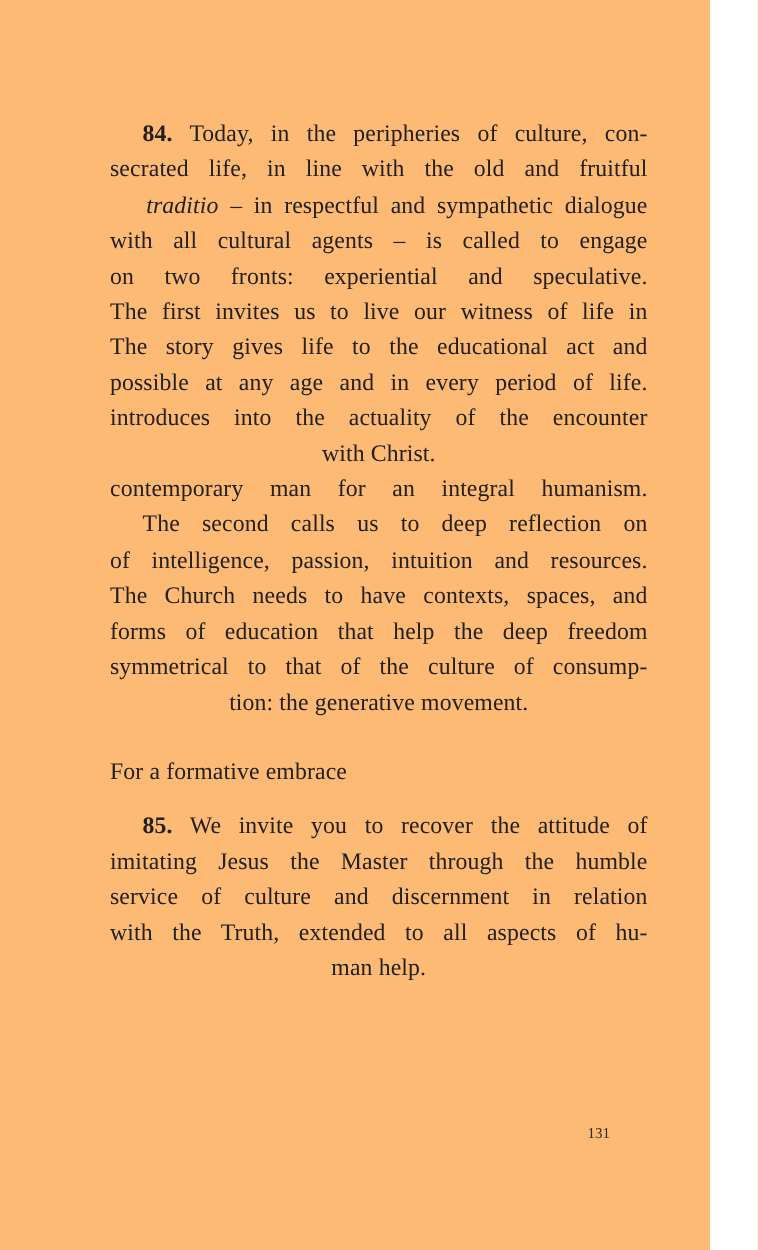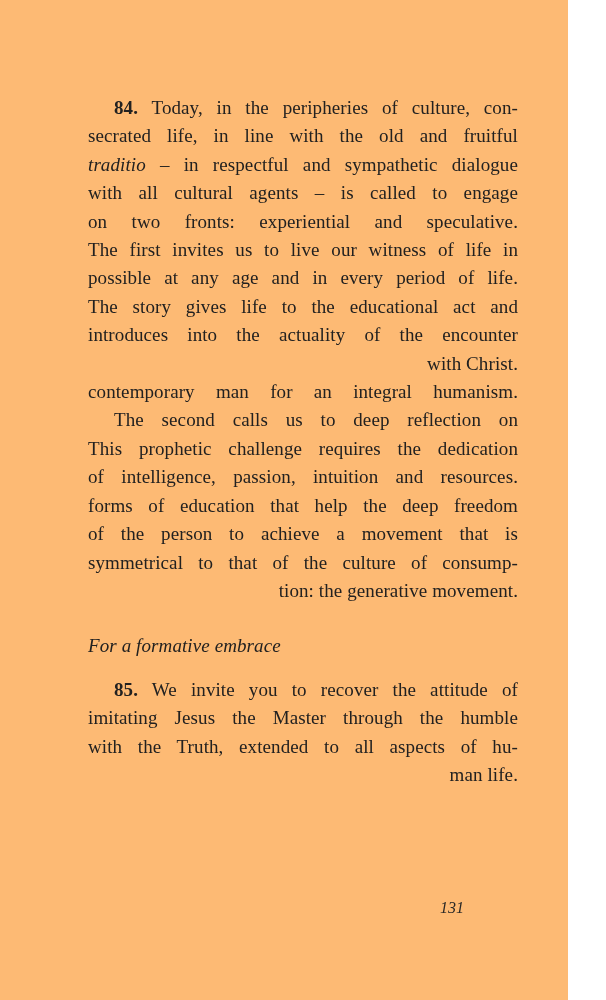--- a/index.html
+++ b/index.html
@@ -27,79 +27,78 @@
   }
   .para {
     margin: 0;
     padding: 0;
   }
   .jline {
     text-align: justify;
     text-align-last: justify;
   }
   .lastline {
-    text-align: right;
+    text-align: center;
   }
   .indent {
     text-indent: 26px;
   }
   .num {
     font-weight: bold;
   }
   .italic {
     font-style: italic;
+    margin-left: 29px;
   }
   .section-heading {
-    font-style: italic;
     margin: 27px 0 15px 0;
   }
   .page-number {
     position: absolute;
-    right: 104px;
+    right: 80px;
     top: 899px;
-    font-size: 16px;
+    font-size: 12px;
     color: #2a2927;
-    font-style: italic;
   }
 </style>
 </head>
 <body>
 
 <main class="page">
   <section class="text-column">
 
     <p class="para">
       <span class="jline indent" style="display:block"><b class="num">84.</b><span> Today, in the peripheries of culture, con-</span></span>
       <span class="jline" style="display:block">secrated life, in line with the old and fruitful</span>
       <span class="jline" style="display:block"><i class="italic">traditio</i><span> – in respectful and sympathetic dialogue</span></span>
       <span class="jline" style="display:block">with all cultural agents – is called to engage</span>
       <span class="jline" style="display:block">on two fronts: experiential and speculative.</span>
       <span class="jline" style="display:block">The first invites us to live our witness of life in</span>
+      <span class="jline" style="display:block">The story gives life to the educational act and</span>
       <span class="jline" style="display:block">possible at any age and in every period of life.</span>
-      <span class="jline" style="display:block">The story gives life to the educational act and</span>
       <span class="jline" style="display:block">introduces into the actuality of the encounter</span>
       <span class="lastline" style="display:block">with Christ.</span>
     </p>
 
     <p class="para">
       <span class="jline" style="display:block">contemporary man for an integral humanism.</span>
       <span class="jline indent" style="display:block">The second calls us to deep reflection on</span>
-      <span class="jline" style="display:block">This prophetic challenge requires the dedication</span>
       <span class="jline" style="display:block">of intelligence, passion, intuition and resources.</span>
+      <span class="jline" style="display:block">The Church needs to have contexts, spaces, and</span>
       <span class="jline" style="display:block">forms of education that help the deep freedom</span>
-      <span class="jline" style="display:block">of the person to achieve a movement that is</span>
       <span class="jline" style="display:block">symmetrical to that of the culture of consump-</span>
       <span class="lastline" style="display:block">tion: the generative movement.</span>
     </p>
 
     <p class="para section-heading">For a formative embrace</p>
 
     <p class="para">
       <span class="jline indent" style="display:block"><b class="num">85.</b><span> We invite you to recover the attitude of</span></span>
       <span class="jline" style="display:block">imitating Jesus the Master through the humble</span>
+      <span class="jline" style="display:block">service of culture and discernment in relation</span>
       <span class="jline" style="display:block">with the Truth, extended to all aspects of hu-</span>
-      <span class="lastline" style="display:block">man life.</span>
+      <span class="lastline" style="display:block">man help.</span>
     </p>
 
   </section>
 
   <div class="page-number">131</div>
 </main>
 
 </body></html>

